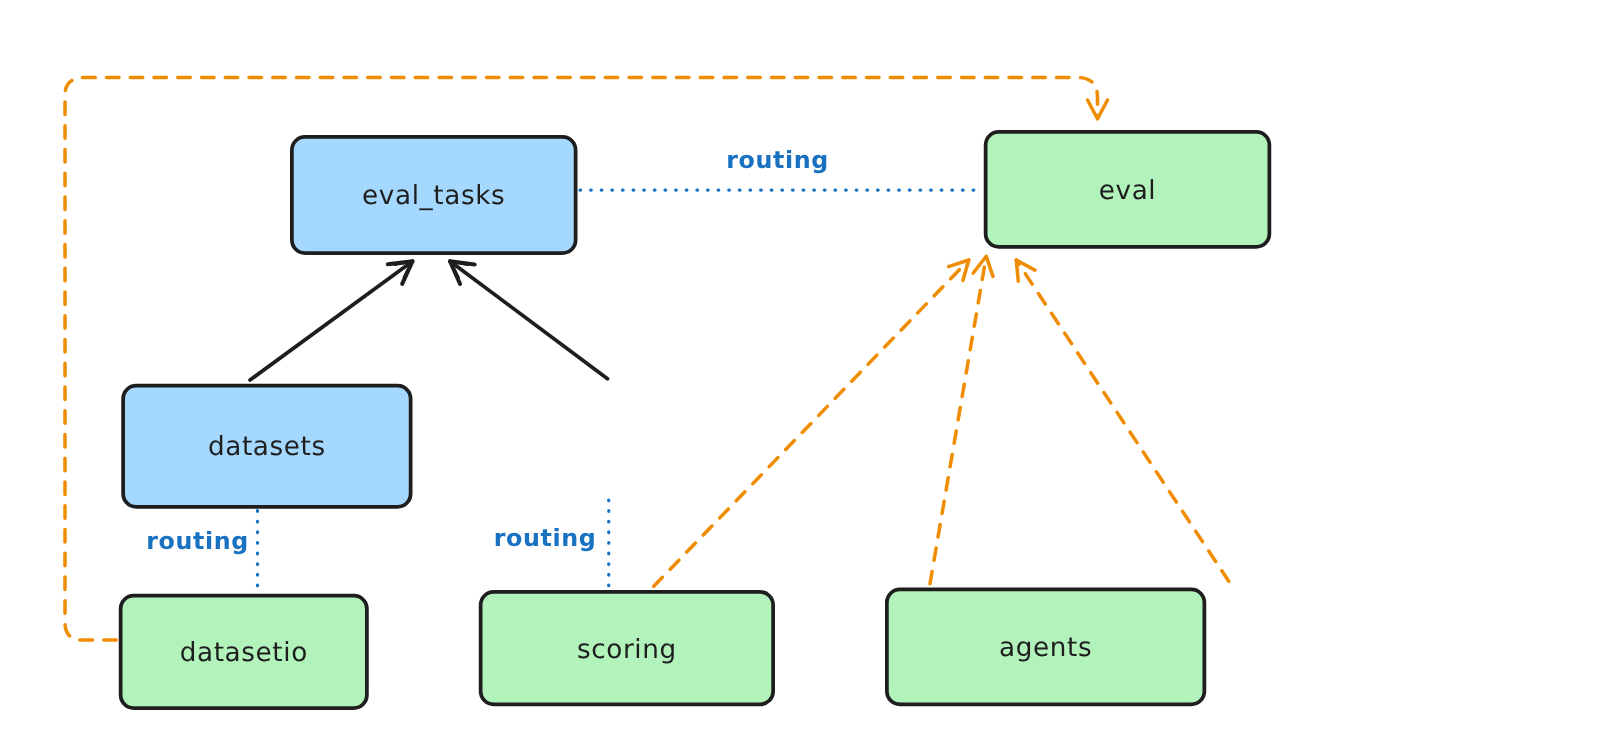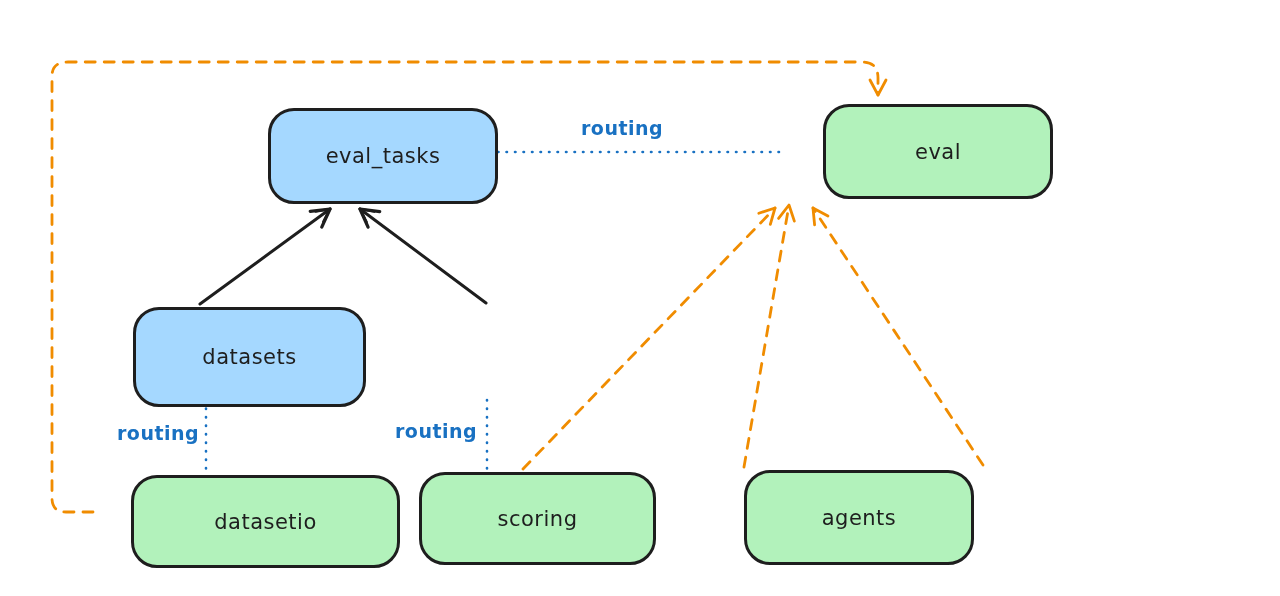--- a/index.html
+++ b/index.html
@@ -20,28 +20,27 @@
     left: 0;
     top: 0;
     width: 1280px;
     height: 596px;
     pointer-events: none;
   }
   .node {
     position: absolute;
     box-sizing: border-box;
     border: 3px solid var(--stroke, #1e1e1e);
-    border-radius: 26px;
+    border-radius: 12px;
     display: flex;
     align-items: center;
     justify-content: center;
     color: var(--stroke, #1e1e1e);
     font-size: 21px;
     letter-spacing: 0.5px;
-    margin-left: 36px;
   }
   .node.blue  { background: var(--blue-fill, #a5d8ff); }
   .node.green { background: var(--green-fill, #b2f2bb); }
   .edge-label {
     position: absolute;
     color: var(--routing-blue, #1971c2);
     font-size: 19px;
     font-weight: bold;
     letter-spacing: 0.5px;
     white-space: nowrap;
@@ -103,29 +102,29 @@
 
   <div class="node green" style="left:787px; top:104px; width:230px; height:95px;">
     <span>eval</span>
   </div>
 
   <div class="node blue" style="left:97px; top:307px; width:233px; height:100px;">
     <span>datasets</span>
   </div>
 
 
-  <div class="node green" style="left:95px; top:475px; width:269px; height:93px;">
+  <div class="node green" style="left:95px; top:475px; width:200px; height:93px;">
     <span>datasetio</span>
   </div>
 
   <div class="node green" style="left:383px; top:472px; width:237px; height:93px;">
     <span>scoring</span>
   </div>
 
-  <div class="node green" style="left:708px; top:470px; width:230px; height:95px;">
+  <div class="node green" style="left:708px; top:470px; width:257px; height:95px;">
     <span>agents</span>
   </div>
 
 
   <div class="edge-label" style="left:581px; top:117px;">routing</div>
   <div class="edge-label" style="left:117px; top:422px;">routing</div>
   <div class="edge-label" style="left:395px; top:420px;">routing</div>
 
 </div>
 

